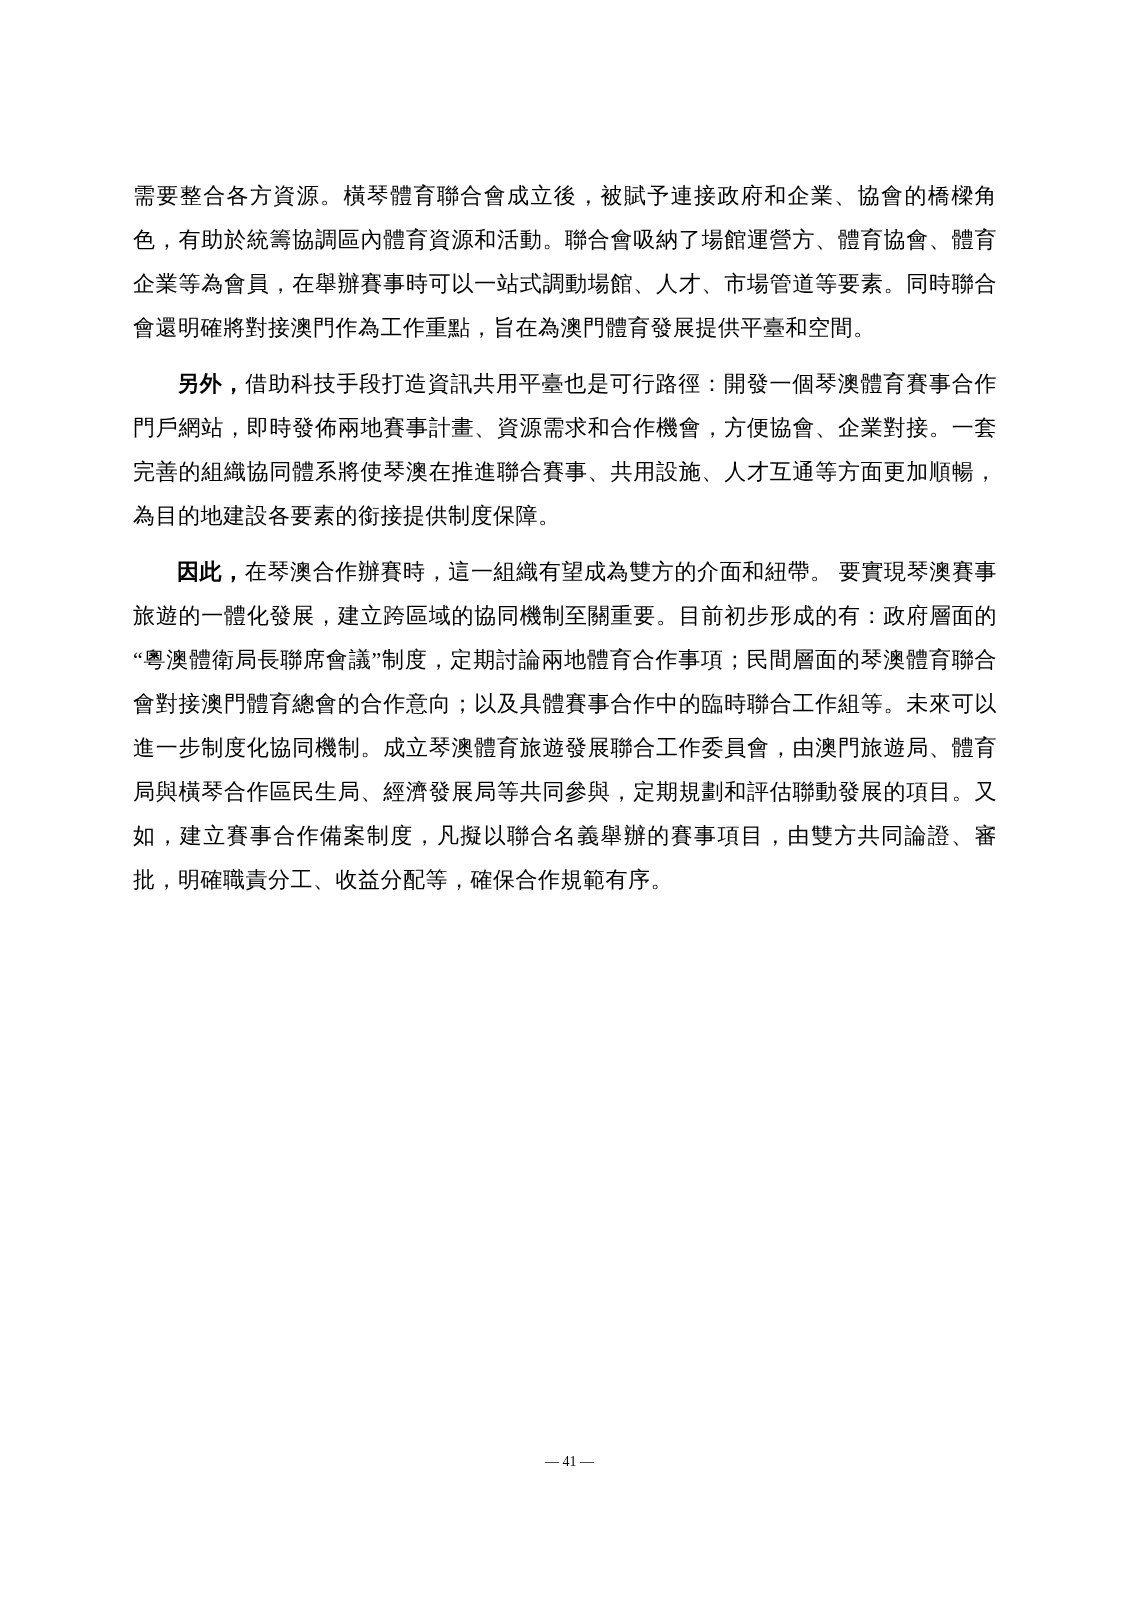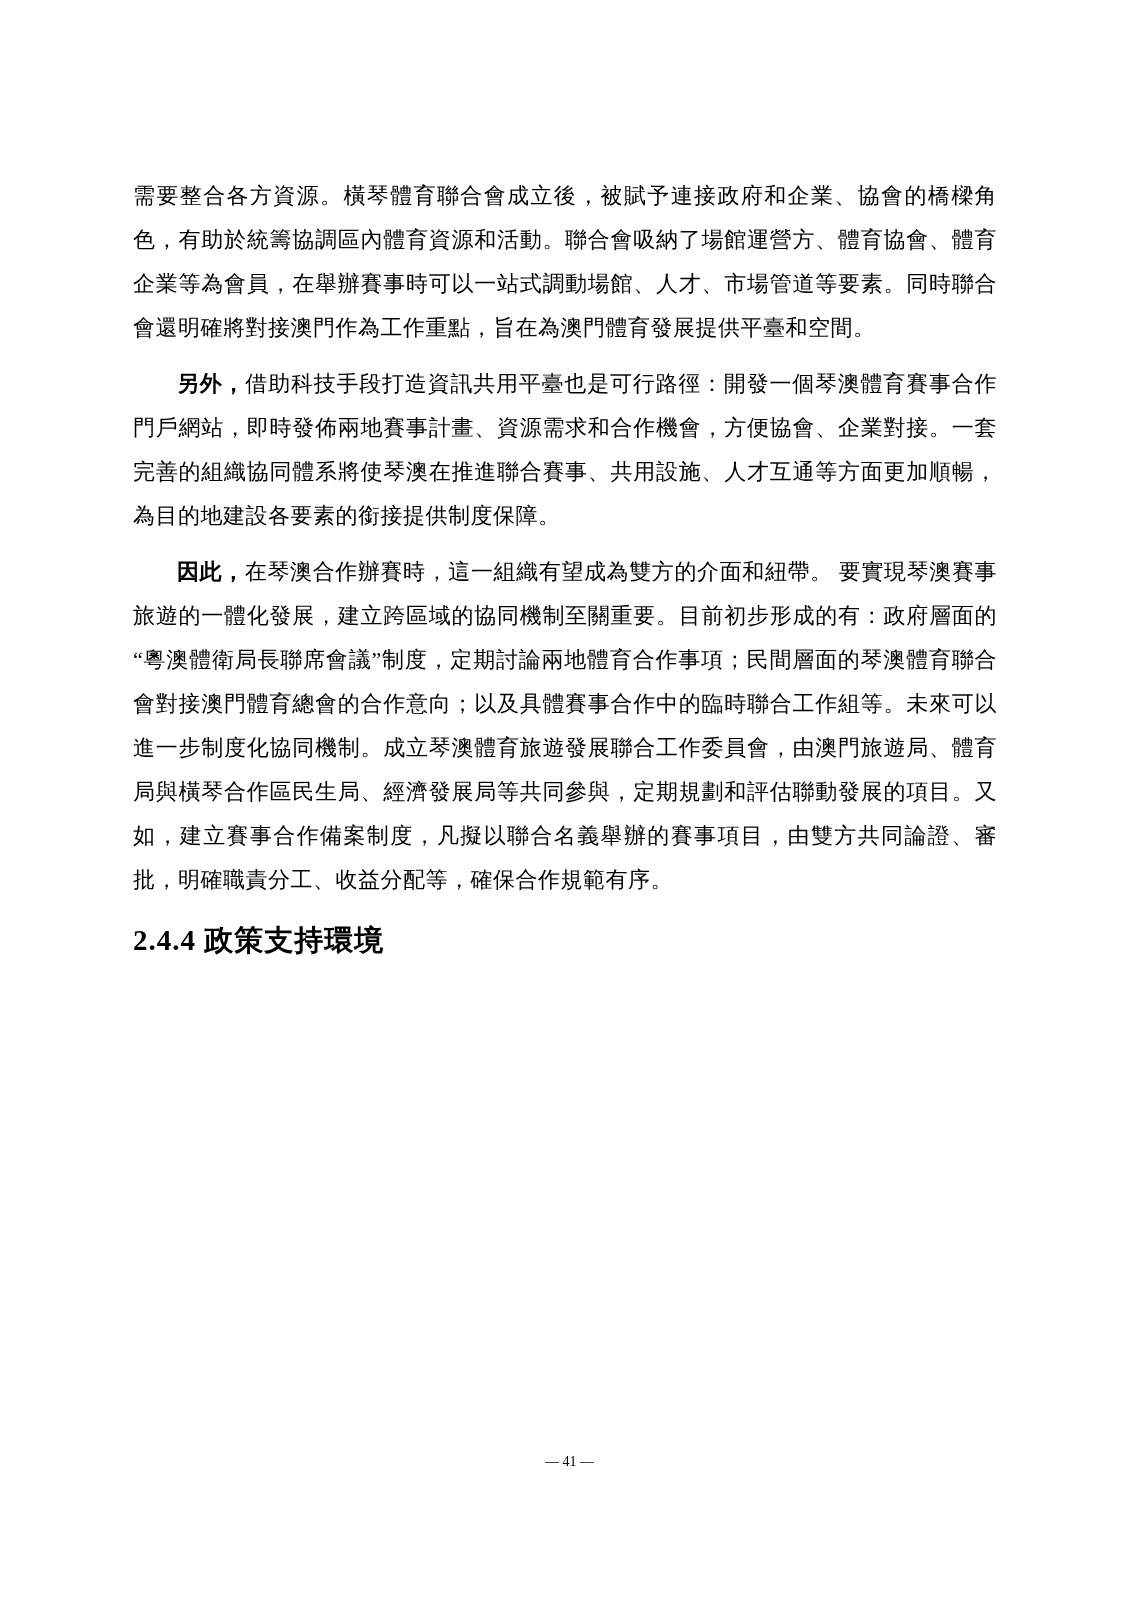--- a/index.html
+++ b/index.html
@@ -60,20 +60,19 @@
 
 <div class="page">
   <div class="content">
 
     <p class="para no-indent"><span>需要整合各方資源。橫琴體育聯合會成立後，被賦予連接政府和企業、協會的橋樑角色，有助於統籌協調區內體育資源和活動。聯合會吸納了場館運營方、體育協會、體育企業等為會員，在舉辦賽事時可以一站式調動場館、人才、市場管道等要素。同時聯合會還明確將對接澳門作為工作重點，旨在為澳門體育發展提供平臺和空間。</span></p>
 
     <p class="para"><span class="lead">另外，</span><span>借助科技手段打造資訊共用平臺也是可行路徑：開發一個琴澳體育賽事合作門戶網站，即時發佈兩地賽事計畫、資源需求和合作機會，方便協會、企業對接。一套完善的組織協同體系將使琴澳在推進聯合賽事、共用設施、人才互通等方面更加順暢，為目的地建設各要素的銜接提供制度保障。</span></p>
 
     <p class="para"><span class="lead">因此，</span><span>在琴澳合作辦賽時，這一組織有望成為雙方的介面和紐帶。 要實現琴澳賽事旅遊的一體化發展，建立跨區域的協同機制至關重要。目前初步形成的有：政府層面的“粵澳體衛局長聯席會議”制度，定期討論兩地體育合作事項；民間層面的琴澳體育聯合會對接澳門體育總會的合作意向；以及具體賽事合作中的臨時聯合工作組等。未來可以進一步制度化協同機制。成立琴澳體育旅遊發展聯合工作委員會，由澳門旅遊局、體育局與橫琴合作區民生局、經濟發展局等共同參與，定期規劃和評估聯動發展的項目。又如，建立賽事合作備案制度，凡擬以聯合名義舉辦的賽事項目，由雙方共同論證、審批，明確職責分工、收益分配等，確保合作規範有序。</span></p>
 
-    <h2 class="heading">2.4.4 政策支持環境</h2>
 
 
 
   </div>
 
   <div class="footer">— 41 —</div>
 </div>
 
 </body></html>

